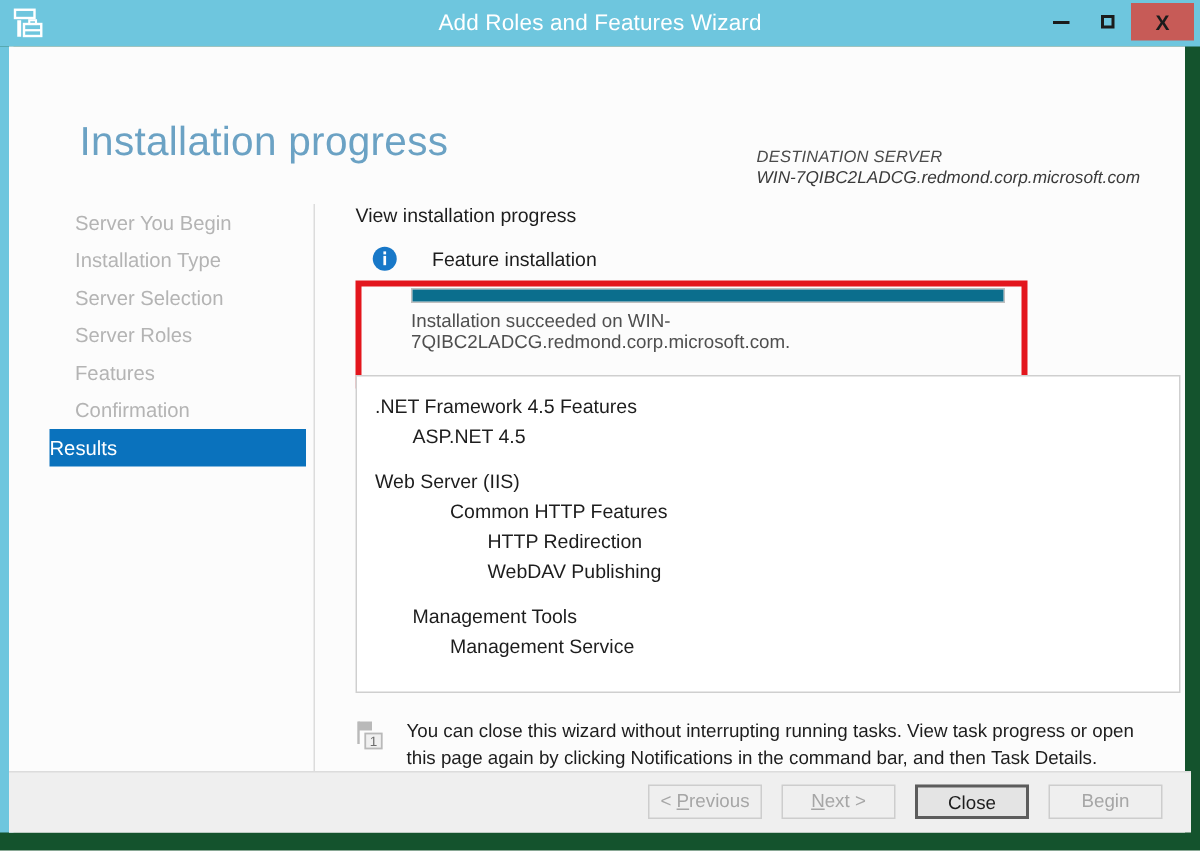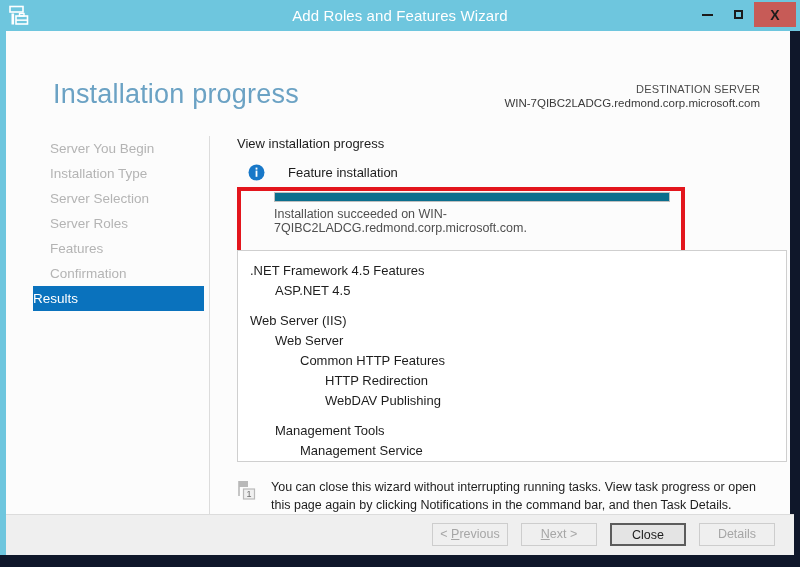--- a/index.html
+++ b/index.html
@@ -12,21 +12,21 @@
     height: 567px;
     font-family: "Liberation Sans", sans-serif;
     overflow: hidden;
   }
 
   
   .window {
     position: absolute;
     left: 0; top: 0;
     width: 800px; height: 567px;
-    background: #0f172a;
+    background: #14532d;
     box-sizing: border-box;
     overflow: hidden;
   }
 
   
   .titlebar {
     position: absolute;
     left: 0; top: 0;
     width: 800px; height: 31px;
     background: #6ec6de;
@@ -95,23 +95,23 @@
   .page-title {
     position: absolute;
     left: 47px; top: 48px;
     font-size: 27px;
     font-weight: normal;
     color: #6ba2c4;
     letter-spacing: .2px;
   }
   .dest-block {
     position: absolute;
-    right: 30px; top: 52px;
-    text-align: right;
+    right: 30px; top: 68px;
     color: #4a4a4a;
+    font-style: italic;
   }
   .dest-label {
     font-size: 11px;
     letter-spacing: .15px;
     color: #4a4a4a;
   }
   .dest-server {
     font-size: 11.5px;
     margin-top: 2px;
     color: #3a3a3a;
@@ -379,21 +379,20 @@
         </div>
         <div class="pstatus">Installation succeeded on WIN-7QIBC2LADCG.redmond.corp.microsoft.com.</div>
         <div class="redbox"></div>
       </div>
 
       <div class="listbox">
         <div class="tree" id="tree">
             <div class="tree-row lvl0">.NET Framework 4.5 Features</div>
             <div class="tree-row lvl1">ASP.NET 4.5</div>
             <div class="tree-row lvl0 gap">Web Server (IIS)</div>
-            <div class="tree-row lvl1">Web Server</div>
             <div class="tree-row lvl2">Common HTTP Features</div>
             <div class="tree-row lvl3">HTTP Redirection</div>
             <div class="tree-row lvl3">WebDAV Publishing</div>
             <div class="tree-row lvl1 gap">Management Tools</div>
             <div class="tree-row lvl2">Management Service</div>
           </div>
       </div>
 
       <div class="note">
         <span class="note-icon">
@@ -410,17 +409,17 @@
       <a class="export-link" href="#">Export configuration settings</a>
 
     </div>
   </div>
 
   <div class="footer">
     <div class="btn-row" id="btn-row">
         <button class="btn disabled">&lt; <u>P</u>revious</button>
         <button class="btn disabled"><u>N</u>ext &gt;</button>
         <button class="btn default">Close</button>
-        <button class="btn disabled">Details</button>
+        <button class="btn disabled">Begin</button>
       </div>
   </div>
 
 </div>
 
 </body></html>

